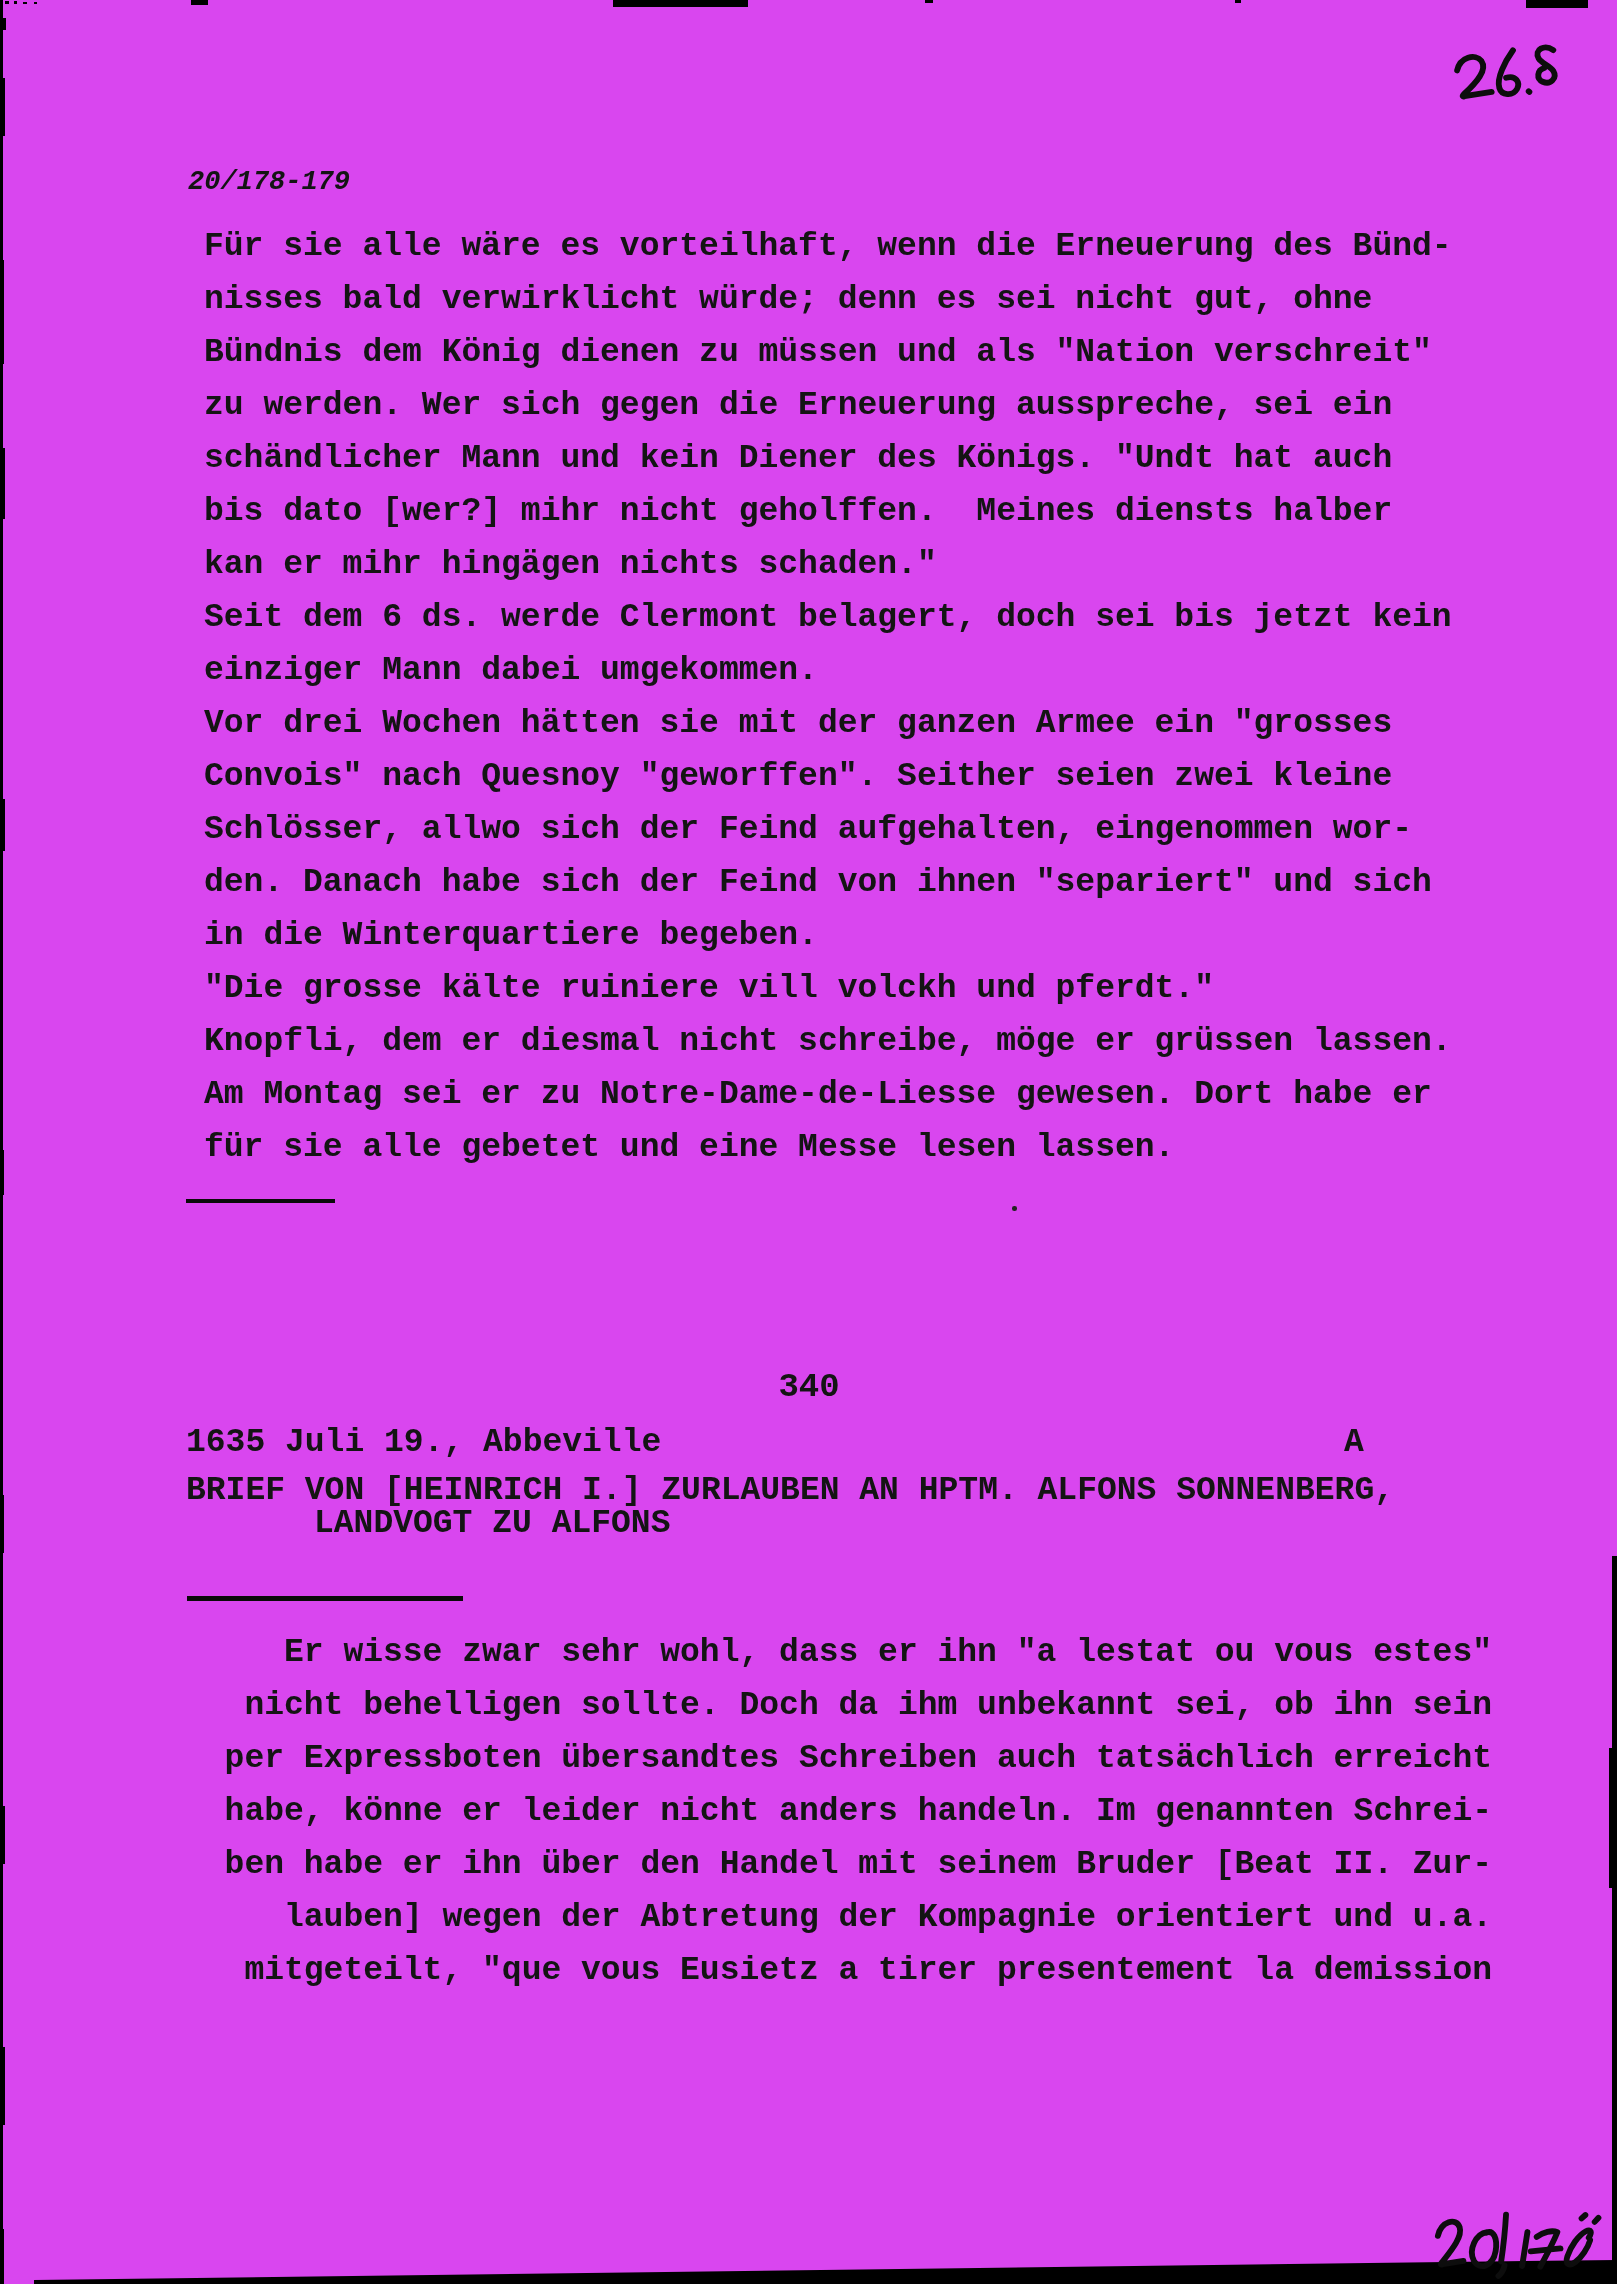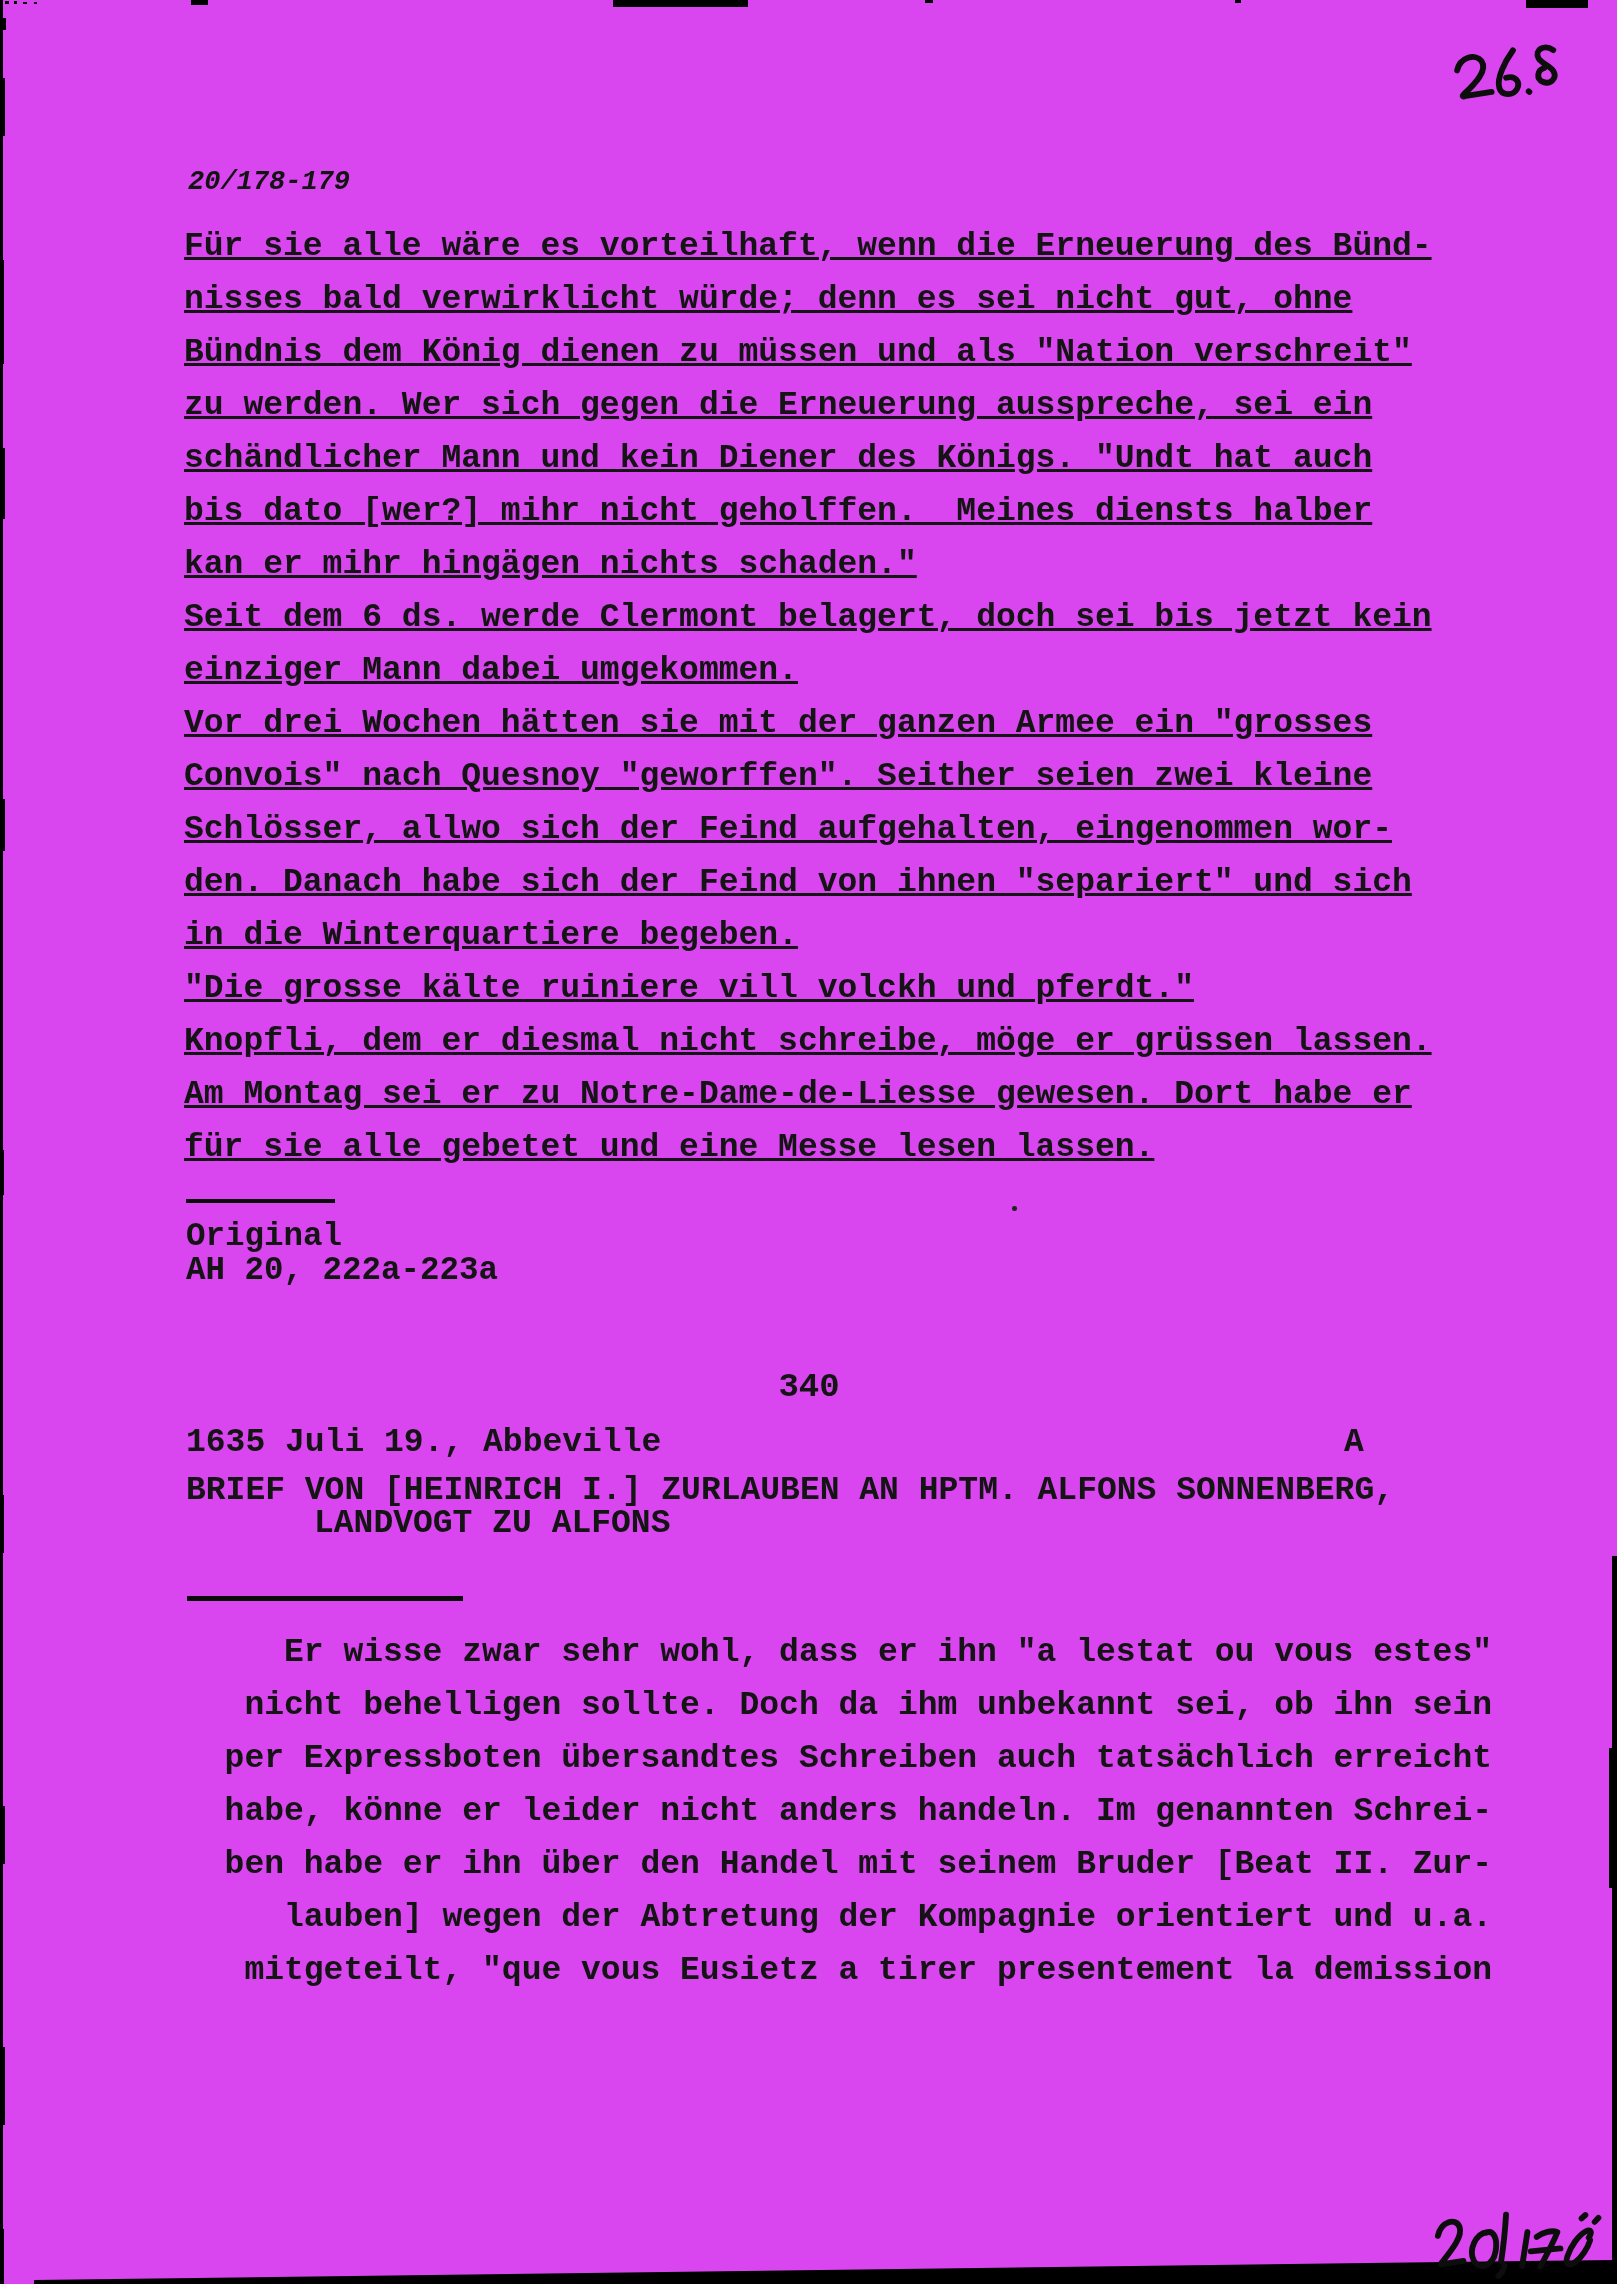--- a/index.html
+++ b/index.html
@@ -43,21 +43,21 @@
     font-size:33px;line-height:40px;font-weight:700;
   }
   .title1{
     position:absolute;left:186px;top:1475px;
     font-size:33px;line-height:32.5px;font-weight:700;
   }
   .title2{
     position:absolute;left:314px;top:1508px;
     font-size:33px;line-height:32.5px;font-weight:700;
   }
-  .p1{left:184px;top:220px;width:1306px;text-decoration:underline;}
+  .p1{left:204px;top:220px;width:1306px;}
   .p2{left:186px;top:1626px;width:1306px;text-align:right;}
   .artifact{position:absolute;background:#000;}
   .speck{position:absolute;background:#222;border-radius:50%;}
   .bottom-wedge{
     position:absolute;left:34px;top:2256px;width:1584px;height:28px;
     background:#000;
     clip-path:polygon(0 86%,100% 14%,100% 100%,0 100%);
   }
   svg.hw{position:absolute;overflow:visible;}
   svg.hw path, svg.hw line{
@@ -122,24 +122,20 @@
 Convois" nach Quesnoy "geworffen". Seither seien zwei kleine
 Schlösser, allwo sich der Feind aufgehalten, eingenommen wor-
 den. Danach habe sich der Feind von ihnen "separiert" und sich
 in die Winterquartiere begeben.
 "Die grosse kälte ruiniere vill volckh und pferdt."
 Knopfli, dem er diesmal nicht schreibe, möge er grüssen lassen.
 Am Montag sei er zu Notre-Dame-de-Liesse gewesen. Dort habe er
 für sie alle gebetet und eine Messe lesen lassen.</div>
 
   <div class="rule rule1"></div>
-  <div class="source">
-    <div>Original</div>
-    <div>AH 20, 222a-223a</div>
-  </div>
 
   <div class="entry-num">340</div>
   <div class="date">1635 Juli 19., Abbeville</div>
   <div class="siglum">A</div>
   <div class="title1">BRIEF VON [HEINRICH I.] ZURLAUBEN AN HPTM. ALFONS SONNENBERG,</div>
   <div class="title2">LANDVOGT ZU ALFONS</div>
   <div class="rule rule2"></div>
 
   <div class="para p2">Er wisse zwar sehr wohl, dass er ihn "a lestat ou vous estes"
 nicht behelligen sollte. Doch da ihm unbekannt sei, ob ihn sein

